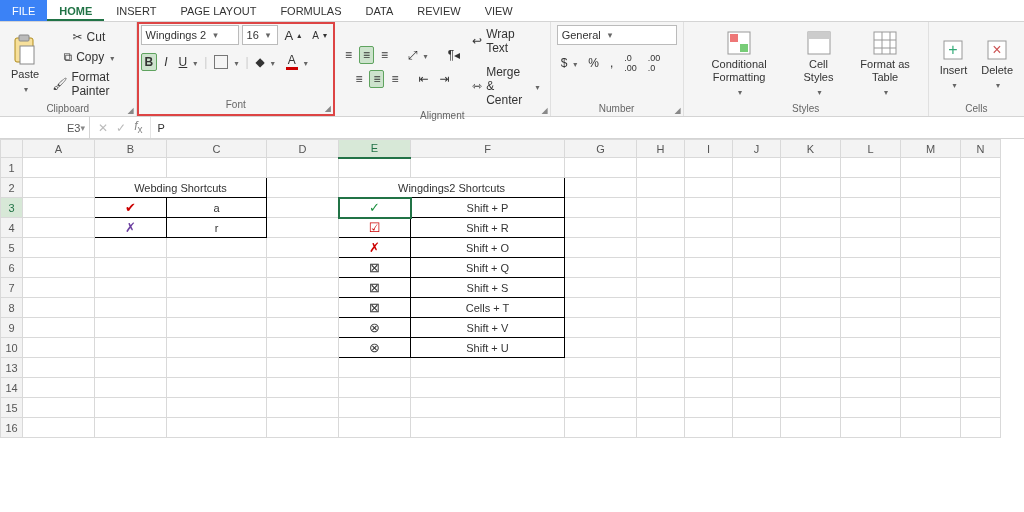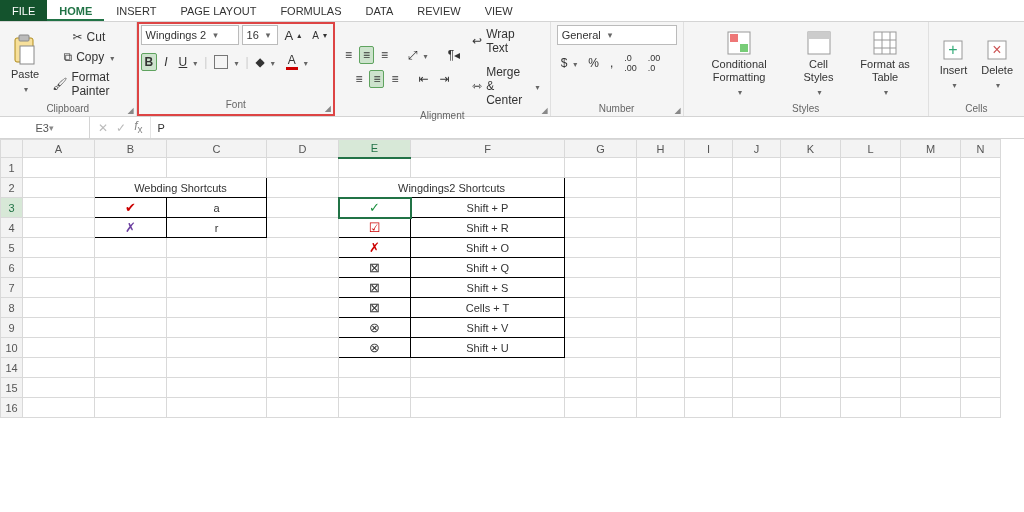--- a/index.html
+++ b/index.html
@@ -1,41 +1,41 @@
 <!DOCTYPE html>
 <html><head>
 <meta charset="utf-8">
 <style>
   * { box-sizing: border-box; margin: 0; padding: 0; }
   body { font-family: "Segoe UI", Arial, sans-serif; font-size: 12px; background: #fff; color: #333; overflow: hidden; width: 1024px; height: 512px; }
   
   .tabs { display: flex; align-items: stretch; height: 22px; background: #fff; border-bottom: 1px solid #d4d4d4; }
   .tab { padding: 0 12px; line-height: 22px; font-size: 11px; color: #333; cursor: pointer; }
-  .tab.file { background: #14532d; color: #fff; font-weight: normal; }
+  .tab.file { background: #3b82f6; color: #fff; font-weight: normal; }
   .tab.active { color: #217346; border-bottom: 2px solid #217346; font-weight: 600; }
   
   .ribbon { display: flex; align-items: stretch; height: 95px; background: #f5f5f5; border-bottom: 1px solid #d4d4d4; padding: 0; }
   .group { border-right: 1px solid #e0e0e0; padding: 3px 6px 0 6px; display: flex; flex-direction: column; justify-content: space-between; position: relative; }
   .group-body { flex: 1; display: flex; align-items: center; gap: 4px; }
   .group-label { font-size: 10px; color: #666; text-align: center; padding: 1px 0 2px; position: relative; }
   .dlg-launch { position: absolute; right: 2px; bottom: 1px; font-size: 8px; color: #888; }
   .col { display: flex; flex-direction: column; gap: 2px; align-items: center; }
   .bigbtn { display: flex; flex-direction: column; align-items: center; justify-content: center; gap: 2px; padding: 2px 4px; cursor: pointer; border:1px solid transparent; border-radius:2px; font-size:11px; color:#333; text-align:center; }
   .row { display:flex; align-items:center; gap:3px; }
   .minibtn { display:flex; align-items:center; gap:4px; padding:1px 3px; cursor:pointer; border:1px solid transparent; border-radius:2px; }
   .minibtn.active-tool { background:#cde3cd; border-color:#5fa35f; }
   .font-highlight { border: 2px solid #d44; padding: 1px 2px 2px 2px; border-radius: 0; }
   .fbox { display:inline-flex; align-items:center; border:1px solid #bbb; background:#fff; height:20px; font-size:11px; }
   .fbox span.val { padding:0 4px; }
   .fbox .dd { padding:0 3px; color:#666; font-size:9px; }
   .icon-sq { width:14px; height:14px; border:1px solid #777; display:inline-block; }
   .drop-tri::after { content:"▾"; font-size:8px; color:#666; margin-left:2px; }
   
   .fbar { display:flex; align-items:stretch; height:22px; border-bottom:1px solid #d4d4d4; }
-  .namebox { width:90px; border-right:1px solid #d4d4d4; display:flex; align-items:center; padding:0 4px; font-size:11px; justify-content:center; color:#555; }
+  .namebox { width:90px; border-right:1px solid #d4d4d4; display:flex; align-items:center; padding:0 4px; font-size:11px; justify-content:flex-end; color:#555; }
   .fx-icons { display:flex; align-items:center; gap:8px; padding:0 8px; color:#888; border-right:1px solid #e5e5e5; }
   .fx-input { flex:1; padding:0 6px; display:flex; align-items:center; font-size:11px; }
   
   .grid-wrap { position:relative; overflow:hidden; height: calc(512px - 22px - 95px - 22px); }
   table.sheet { border-collapse: collapse; table-layout: fixed; }
   table.sheet th, table.sheet td { border:1px solid #d9d9d9; font-size:11px; color:#333; background:#fff; font-weight:normal; }
   table.sheet th.colh { background:#f3f3f3; height:18px; text-align:center; color:#555; }
   table.sheet th.rowh { background:#f3f3f3; width:22px; text-align:center; color:#555; }
   table.sheet th.corner { background:#f3f3f3; width:22px; height:18px; }
   table.sheet td { height:20px; padding:0 3px; text-align:center; }
@@ -509,20 +509,37 @@
     <td></td>
           <td></td>
           <td></td>
           <td></td>
           <td></td>
           <td></td>
           <td></td>
           <td></td>
         </tr>
   <tr>
+          <th class="rowh">13</th>
+          <td></td>
+          <td></td>
+          <td></td>
+          <td></td>
+          <td></td>
+          <td></td>
+          <td></td>
+          <td></td>
+          <td></td>
+          <td></td>
+          <td></td>
+          <td></td>
+          <td></td>
+          <td></td>
+        </tr>
+  <tr>
           <th class="rowh">14</th>
           <td></td>
           <td></td>
           <td></td>
           <td></td>
           <td></td>
           <td></td>
           <td></td>
           <td></td>
           <td></td>

